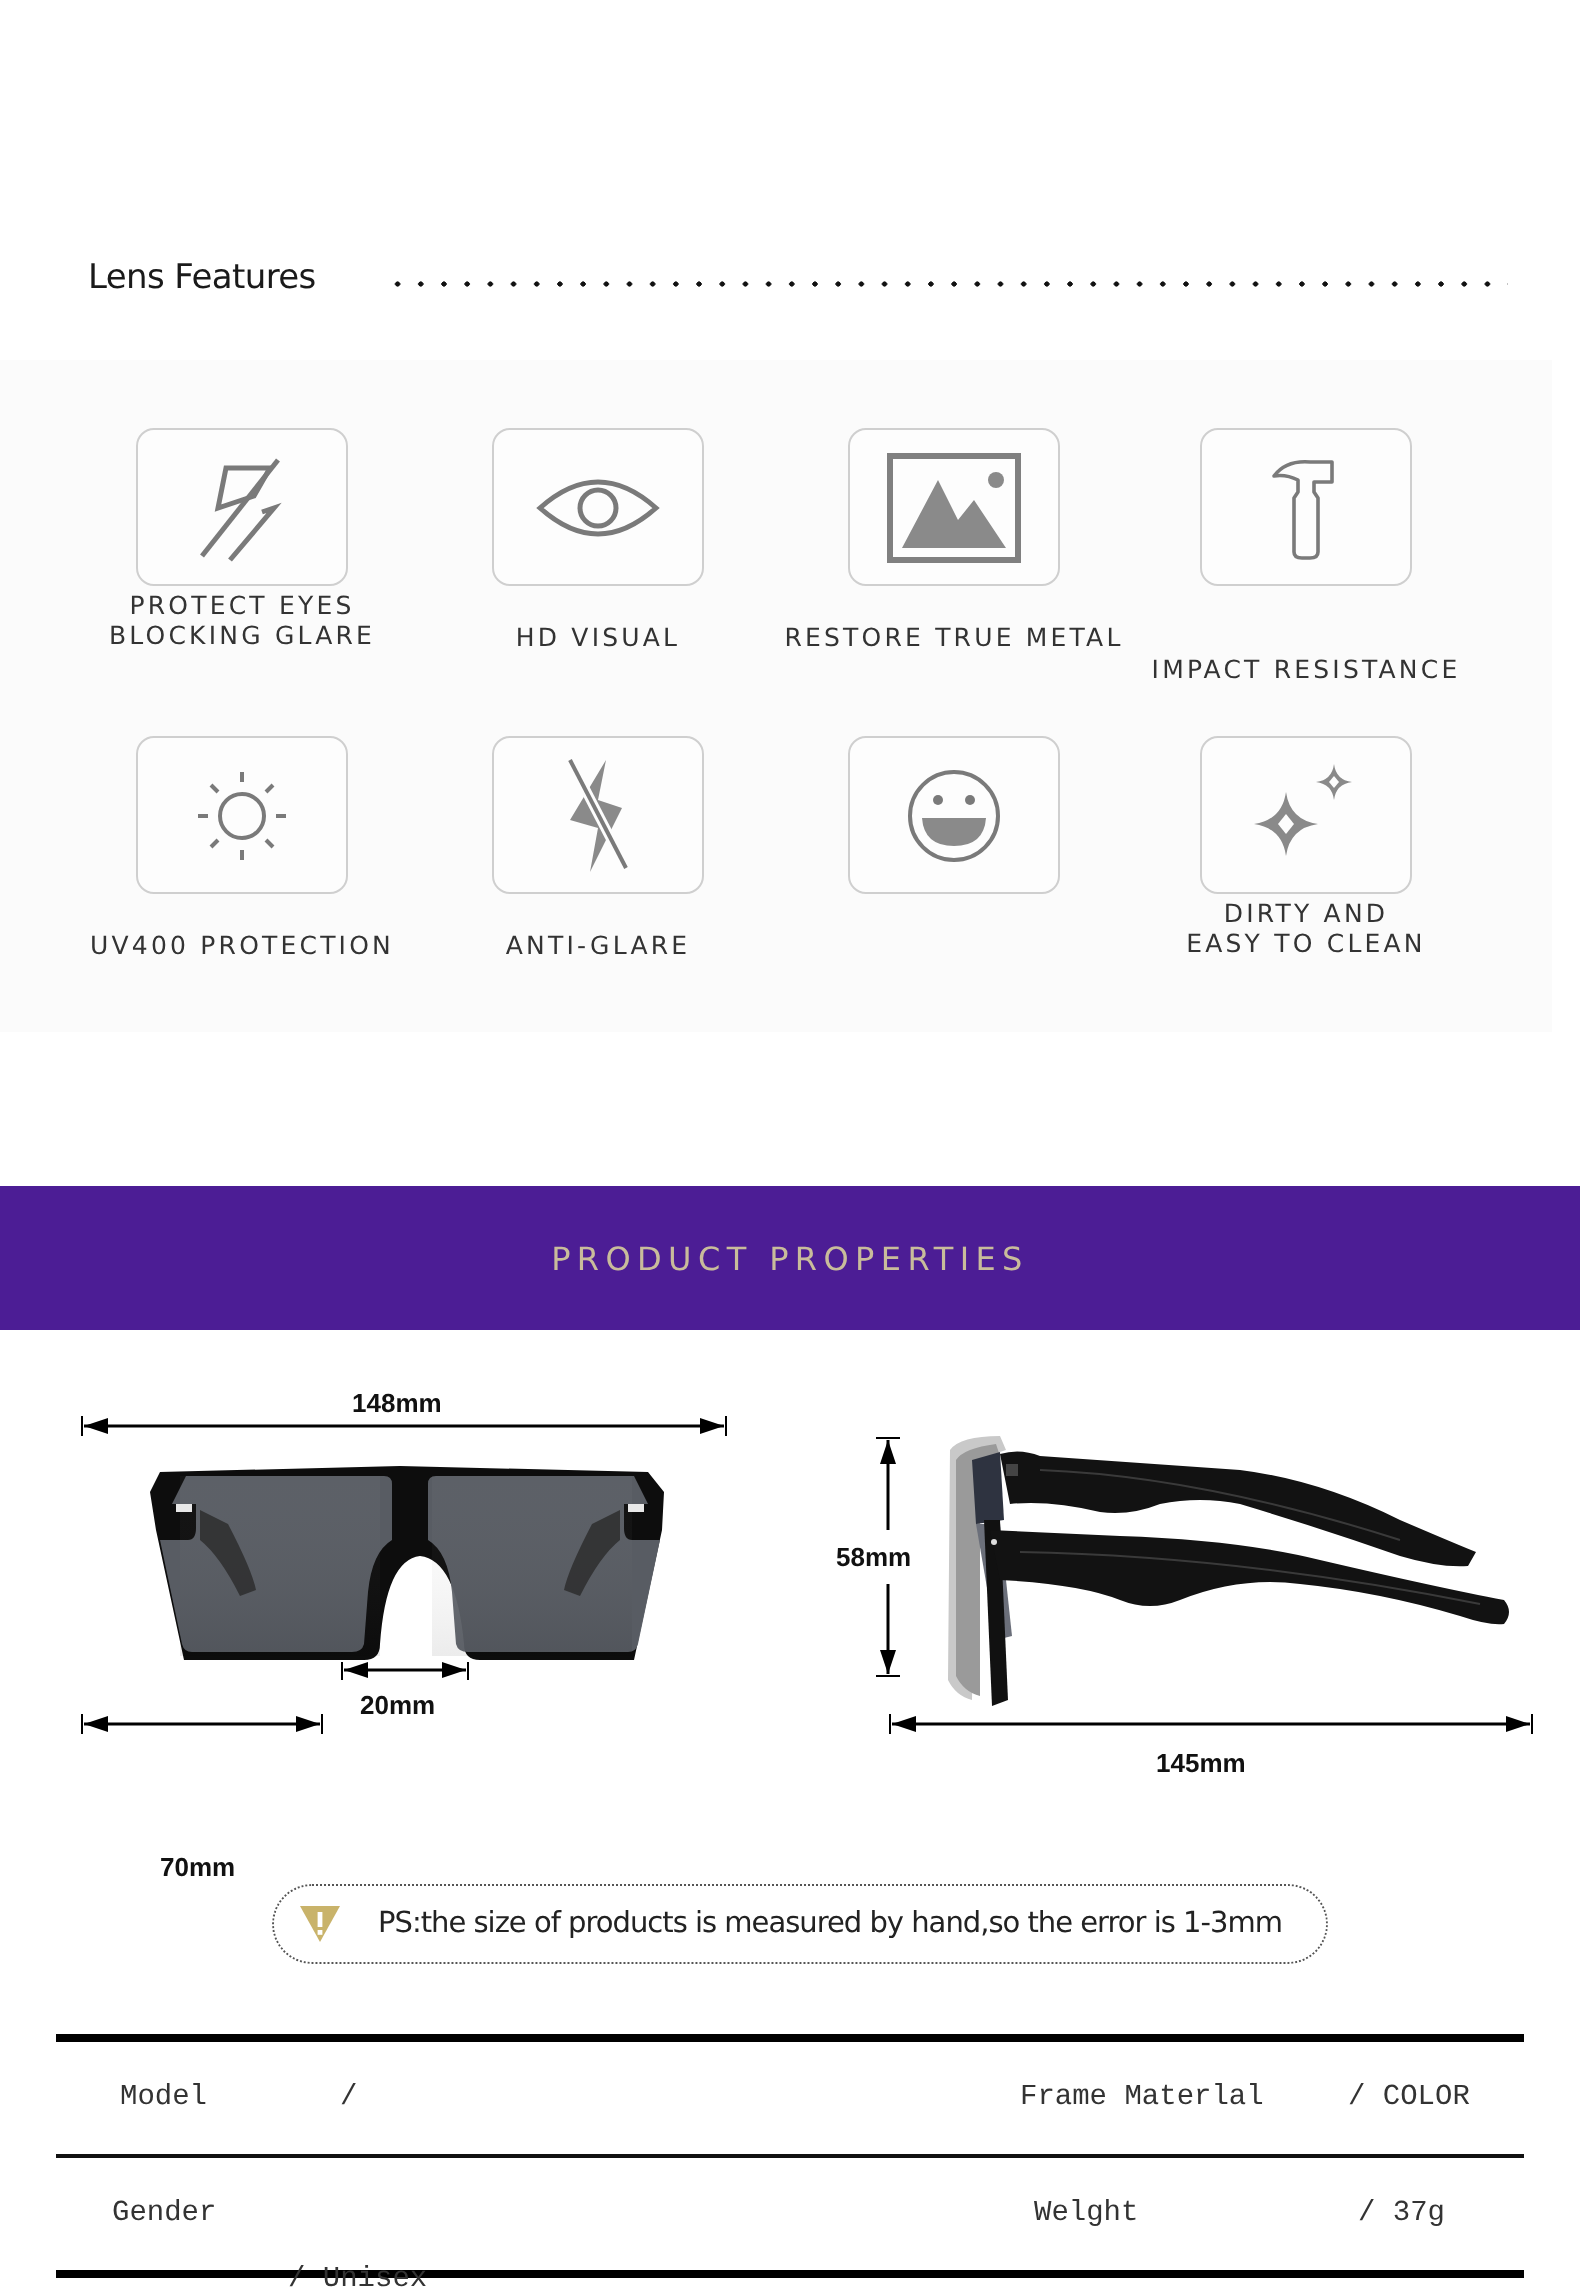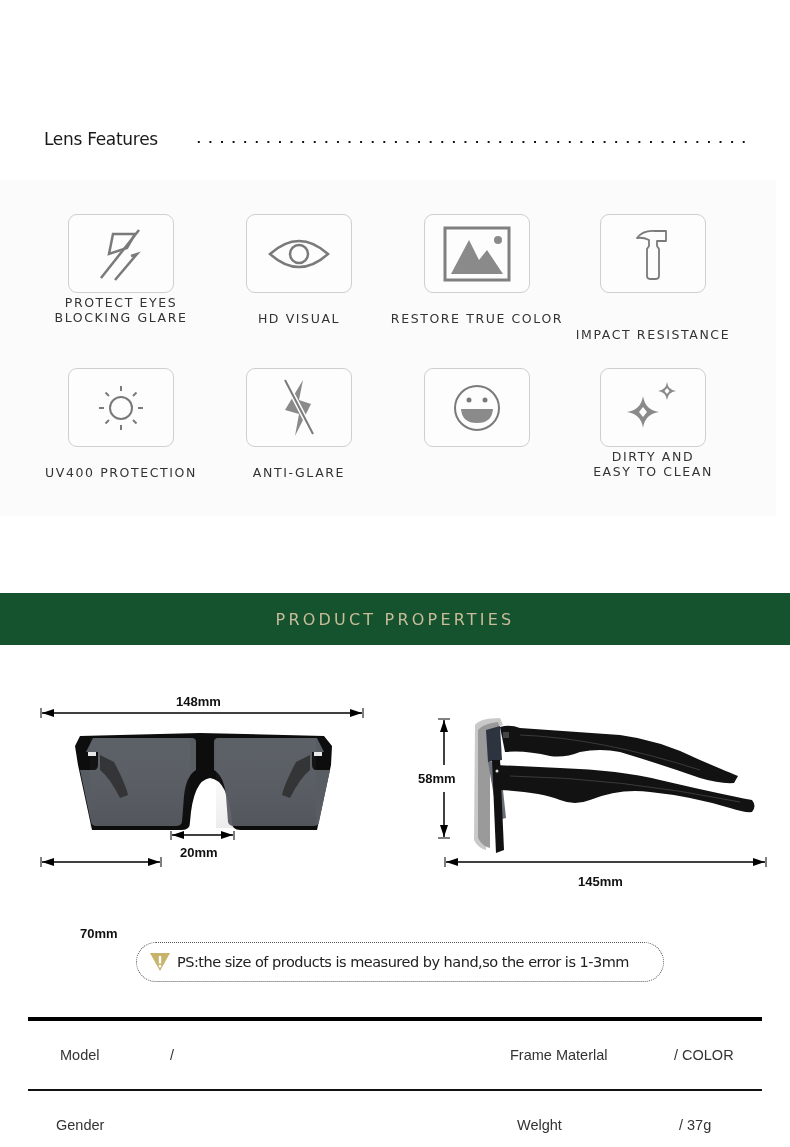--- a/index.html
+++ b/index.html
@@ -14,36 +14,36 @@
     background-size: 11.6px 8px; background-repeat: repeat-x; background-position: 0 center; }
 
   
   .features-panel { position: absolute; left: 0; top: 180px; width: 776px; height: 336px; background: #fbfbfb; }
   .feature { position: absolute; width: 190px; text-align: center; }
   .feature .icon-box { width: 106px; height: 79px; margin: 0 auto; border: 1.5px solid #cfcfcf; border-radius: 9px; background: #fdfdfd; display: flex; align-items: center; justify-content: center; }
   .feature .label { margin-top: 2px; font-family: "DejaVu Sans", sans-serif; font-size: 12.5px; letter-spacing: 1.6px; color: #333; line-height: 15px; }
   .feature .label span { display: block; }
 
   
-  .pp-band { position: absolute; left: 0; top: 593px; width: 790px; height: 52px; background: #14532d; display: flex; align-items: center; justify-content: center; }
+  .pp-band { position: absolute; left: 0; top: 593px; width: 790px; height: 72px; background: #4c1d95; display: flex; align-items: center; justify-content: center; }
   .pp-title { font-family: "DejaVu Sans", sans-serif; font-size: 16px; letter-spacing: 3.2px; color: #c9bc9b; font-weight: normal; }
 
   
   .dim-label { position: absolute; font-family: "Liberation Sans", sans-serif; font-weight: bold; font-size: 13px; color: #111; }
   .svgabs { position: absolute; left: 0; top: 0; }
 
   
-  .note { position: absolute; left: 136px; top: 942px; width: 528px; height: 40px; border: 1.5px dotted #555; border-radius: 20px; display: flex; align-items: center; padding-left: 12px; }
+  .note { position: absolute; left: 136px; top: 942px; width: 528px; height: 40px; border: 1.5px dotted #555; border-radius: 20px; display: flex; align-items: center; padding-left: 12px; gap: 12px; }
   .note-text { margin-left: 6px; font-family: "DejaVu Sans", sans-serif; font-size: 14.5px; color: #222; letter-spacing: -0.5px; white-space: nowrap; }
 
   
   .spec-table { position: absolute; left: 28px; top: 1017px; width: 734px; }
   .rule-thick { height: 4px; background: #000; }
   .rule-thin { height: 1.5px; background: #111; }
-  .spec-row { position: relative; height: 68px; font-family: Liberation Sans, sans-serif; font-size: 14.5px; color: #333; }
+  .spec-row { position: relative; height: 56px; font-family: Liberation Mono, monospace; font-size: 14.5px; color: #333; }
   .spec-row span { position: absolute; top: 50%; transform: translateY(-50%); white-space: nowrap; }
 </style>
 </head>
 <body>
 
 <div class="lf-heading">
   <span class="lf-title">Lens Features</span>
   <span class="lf-dots"></span>
 </div>
 
@@ -77,21 +77,21 @@
 
   <div class="feature" style="left:382px; top:34px;">
     <div class="icon-box">
       <svg width="68" height="56" viewBox="0 0 68 56">
         <rect x="2" y="2" width="64" height="52" fill="none" stroke="#808080" stroke-width="3"></rect>
         <polygon points="8,48 26,14 36,34 44,24 60,48" fill="#8a8a8a"></polygon>
         <circle cx="55" cy="14" r="4" fill="#8a8a8a"></circle>
       </svg>
     </div>
     <div class="label" style="margin-top:18px;">
-      <span>RESTORE TRUE COLOR</span>
+      <span>RESTORE TRUE METAL</span>
     </div>
   </div>
 
   <div class="feature" style="left:558px; top:34px;">
     <div class="icon-box">
       <svg width="40" height="56" viewBox="0 0 40 56">
         <path d="M4 12 Q10 4 22 5 L33 5 L33 15 L24 15 L24 20 L26 23 L26 50 Q26 53 22 53 L18 53 Q14 53 14 50 L14 23 L16 20 L16 14 Q10 11 4 12 Z" fill="none" stroke="#7a7a7a" stroke-width="1.8" stroke-linejoin="round"></path>
       </svg>
     </div>
     <div class="label" style="margin-top:34px;">

